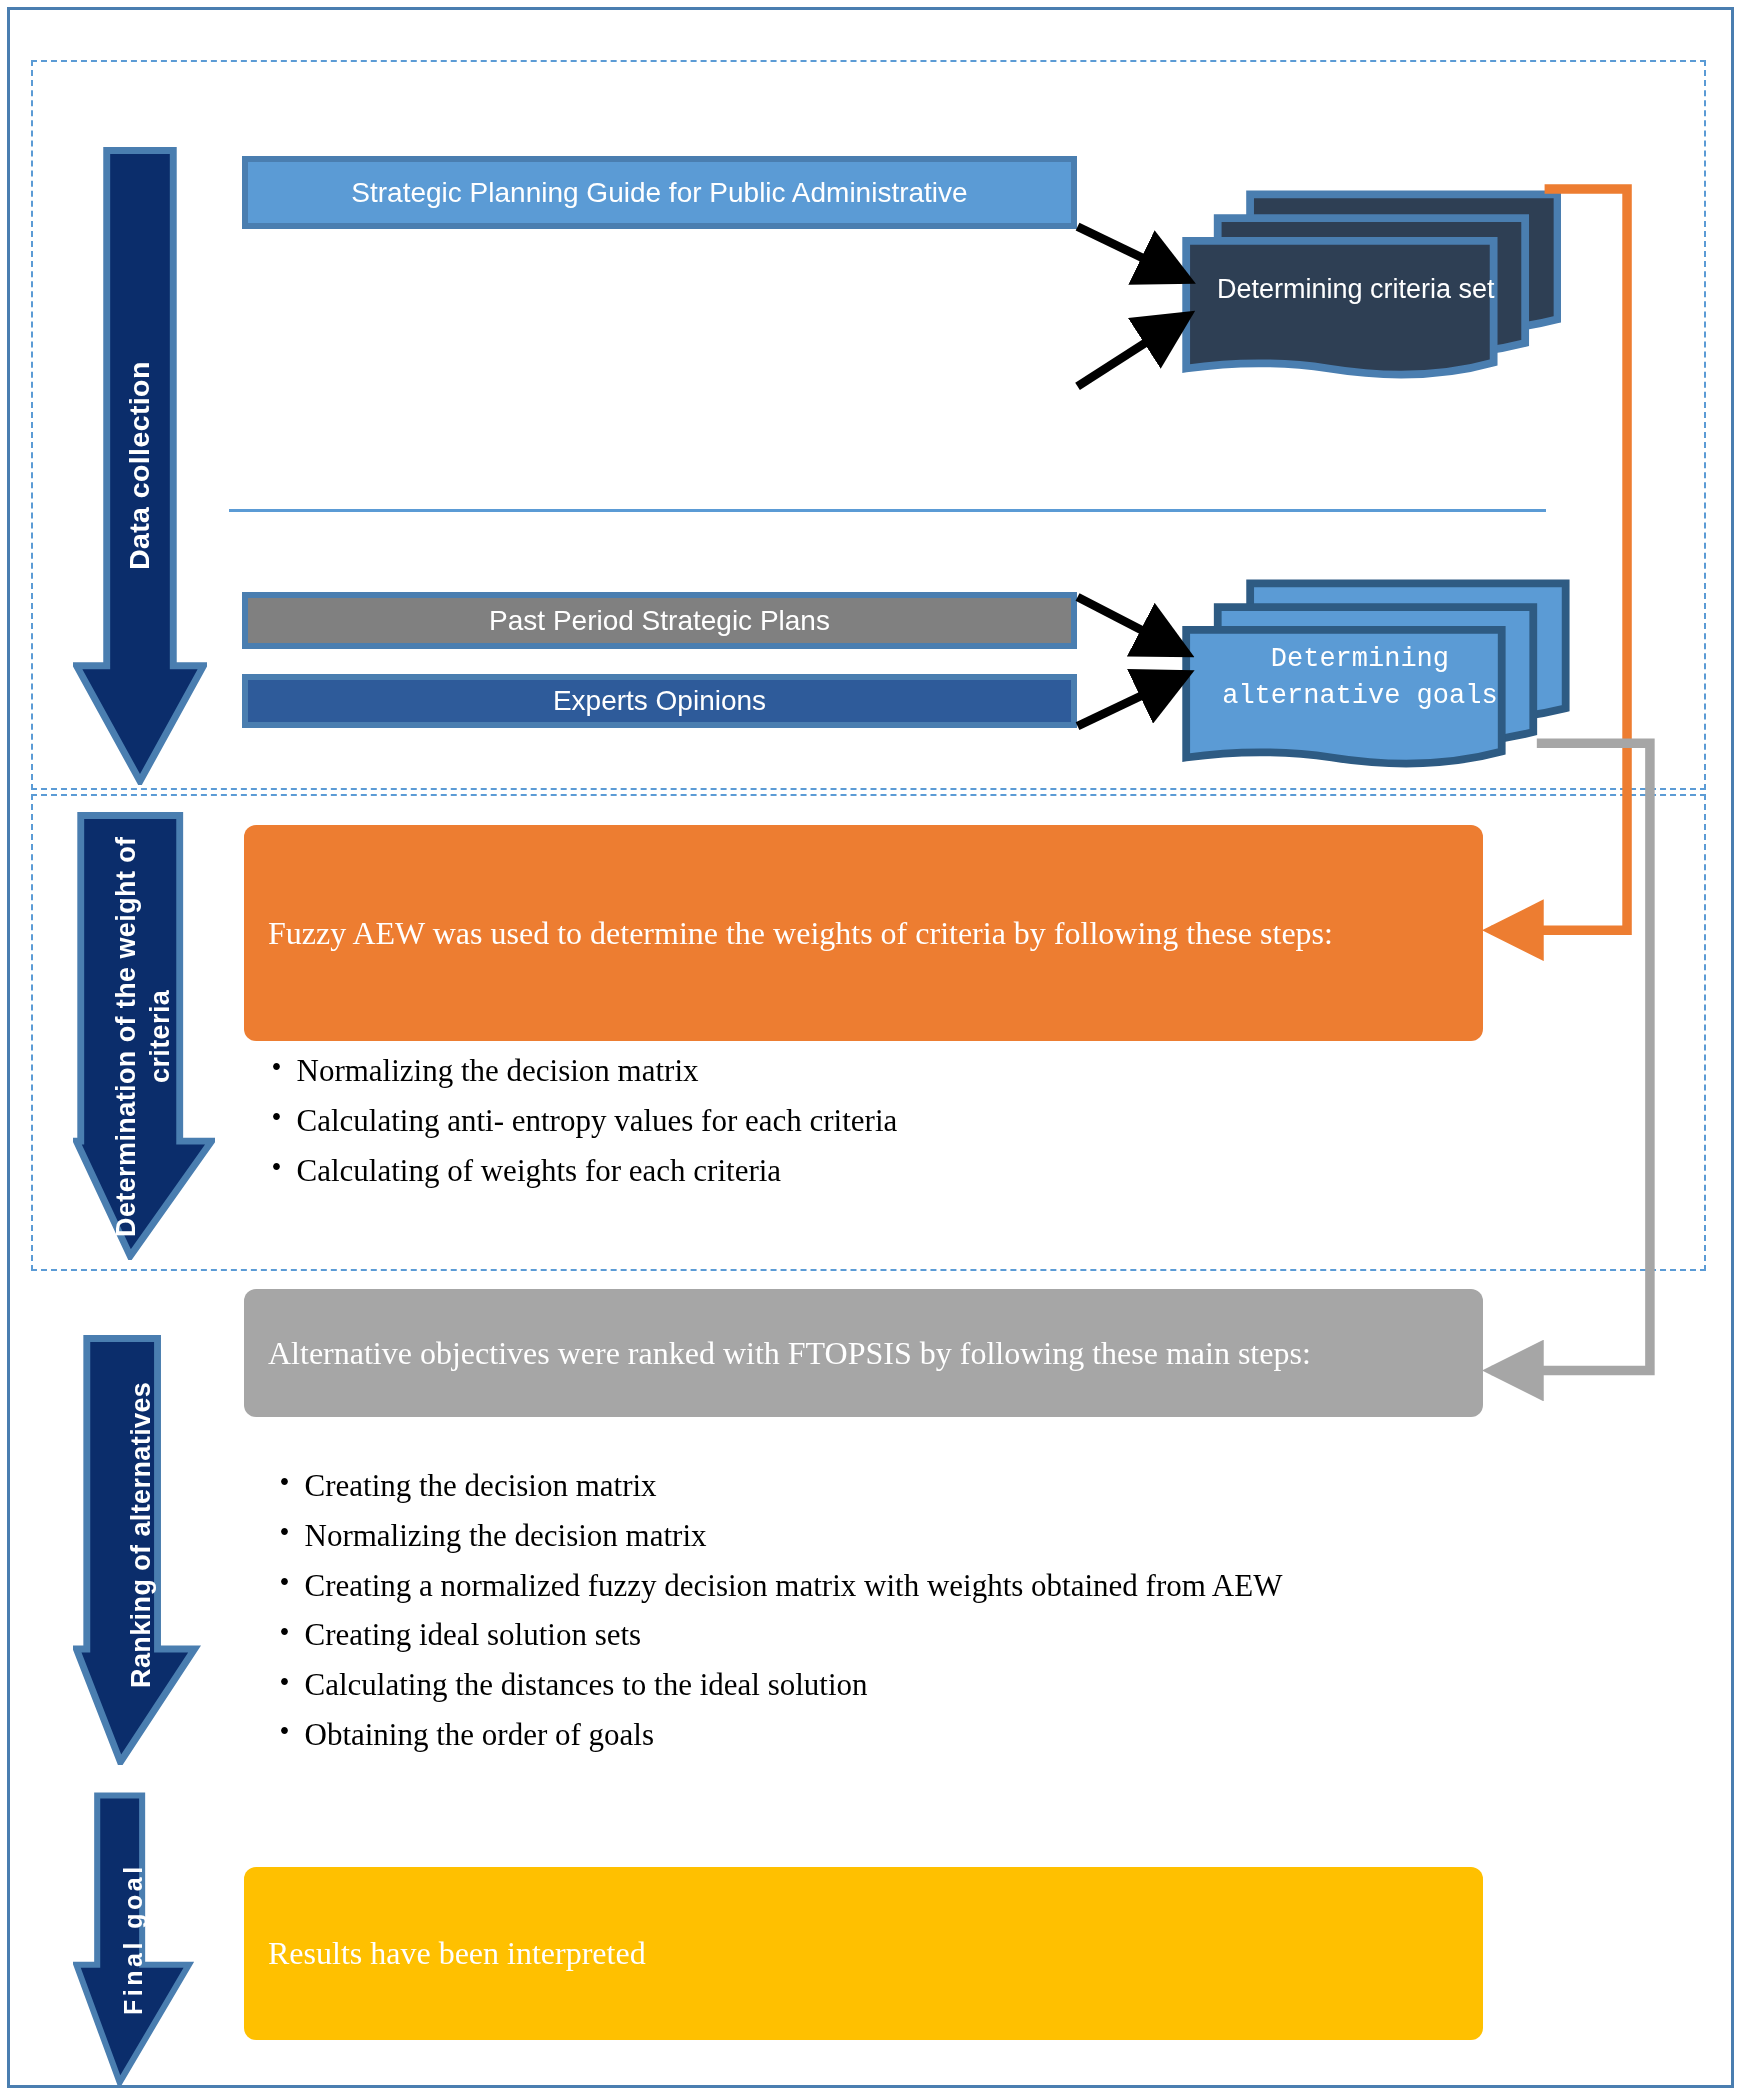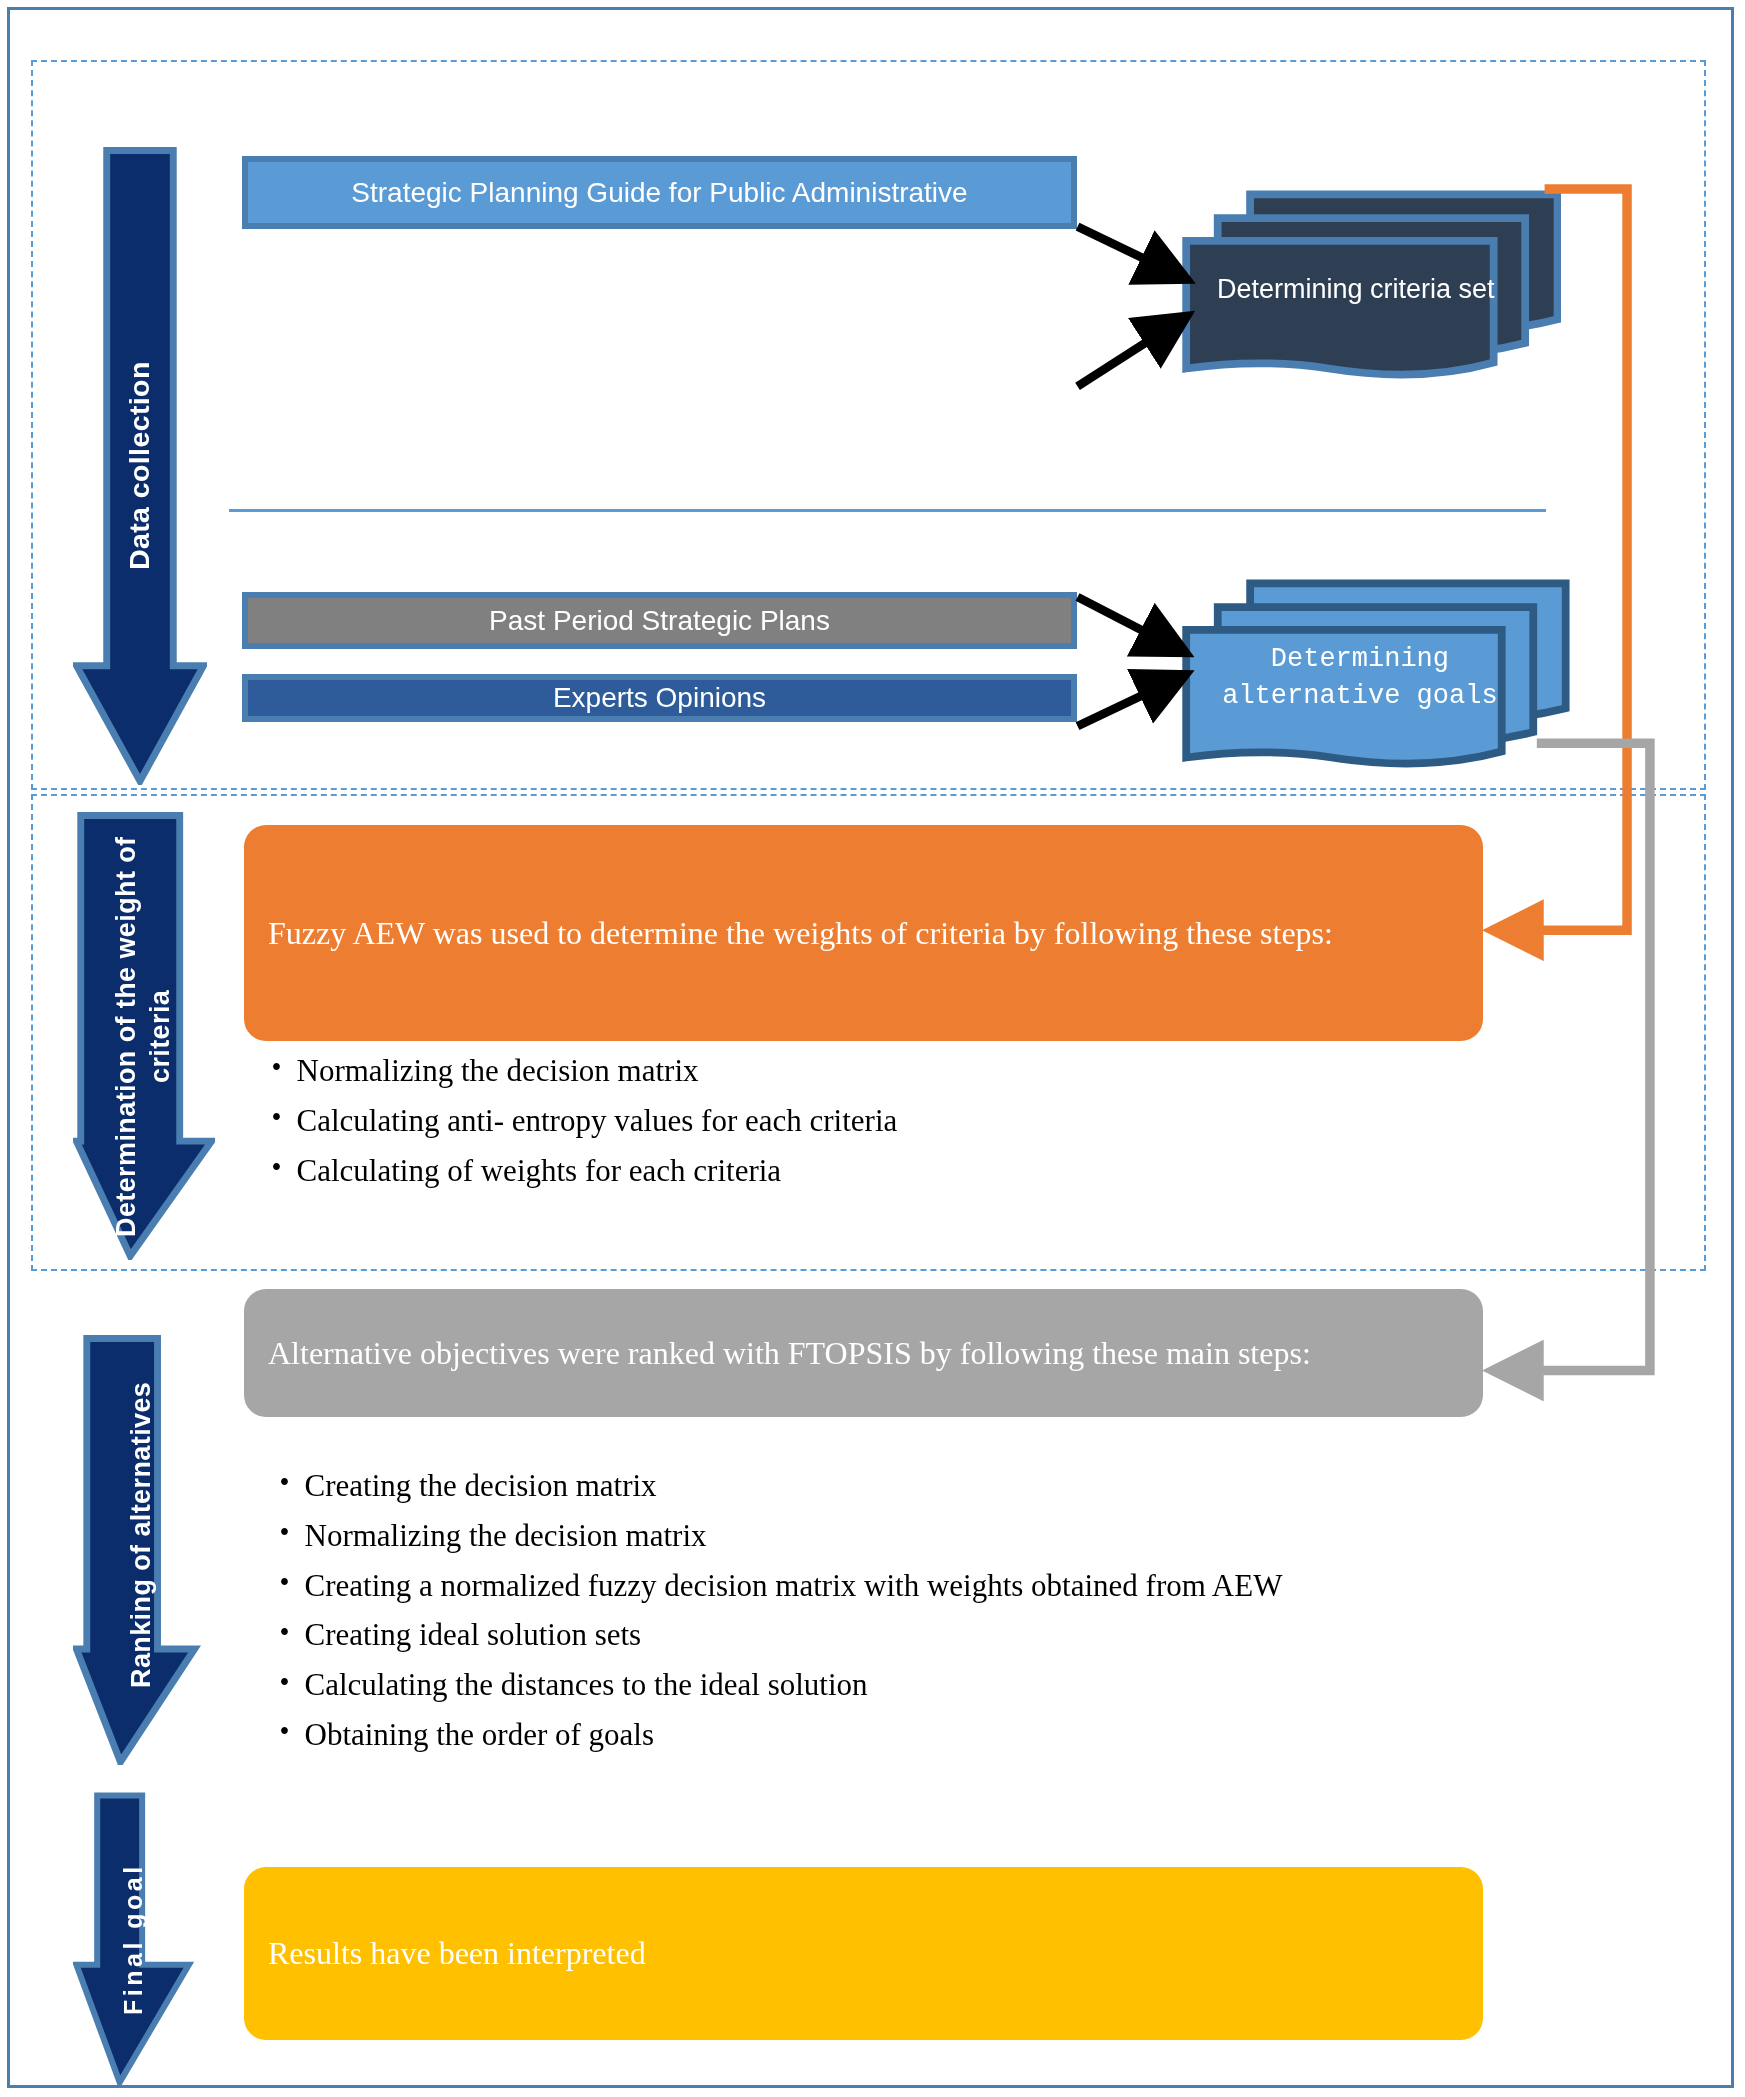--- a/index.html
+++ b/index.html
@@ -104,21 +104,21 @@
     align-items: center;
     justify-content: center;
     color: #ffffff;
     font-size: 28px;
     text-align: center;
     padding: 0 8.6px;
   }
   #bar-strategic-guide { left: 242px;  top: 156px;  width: 835px; height: 73px; background: #5B9BD5; }
   #bar-expert-opinions  { left: 242px;  top: 372px;  width: 835px; height: 54px; background: #C49300; }
   #bar-past-plans       { left: 242px;  top: 592px; width: 835px; height: 57px; background: #808080; }
-  #bar-experts-opinions { left: 242px;  top: 674px; width: 835px; height: 48px; background: #2E5B9A; }
+  #bar-experts-opinions { left: 242px;  top: 674px; width: 835px; height: 54px; background: #2E5B9A; }
 
   
   .doc-stack { position: absolute; }
   #stack-criteria { left: 1181px; top: 157px; width: 380px; height: 194px; margin-top: 33px; }
   #stack-goals    { left: 1181px; top: 579px; width: 389px; height: 194px; font-family: Liberation Mono, monospace; }
   .doc-stack .stack-label {
     position: absolute;
     left: 6%;
     top: 20%;
     width: 80%;
@@ -129,21 +129,21 @@
     color: #ffffff;
     font-size: 27px;
     line-height: 1.35;
     text-align: center;
     pointer-events: none;
   }
 
   
   .panel {
     position: absolute;
-    border-radius: 22px;
+    border-radius: 12px;
     color: #ffffff;
     display: flex;
     align-items: center;
     box-sizing: border-box;
     padding: 0 24px;
     font-family: "Liberation Serif", serif;
     font-size: 32px;
     line-height: 1.32;
   }
   #panel-aew     { left: 244px;  top: 825px; width: 1239px; height: 216px; background: #ED7D31; }

